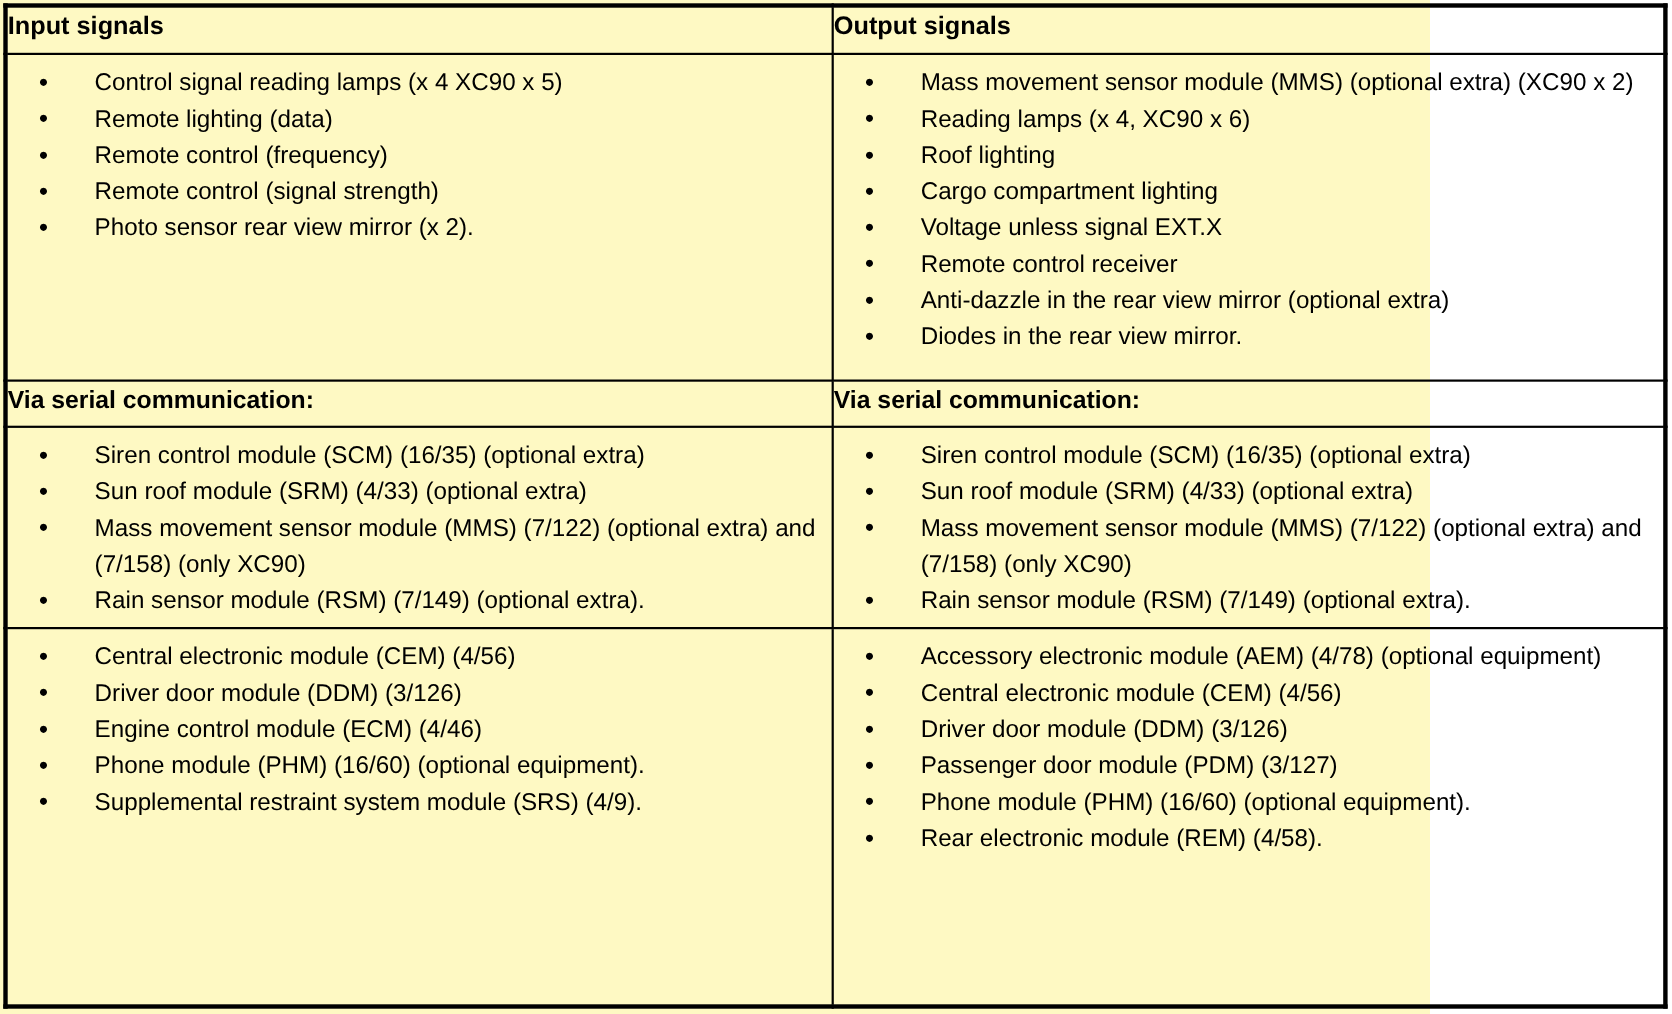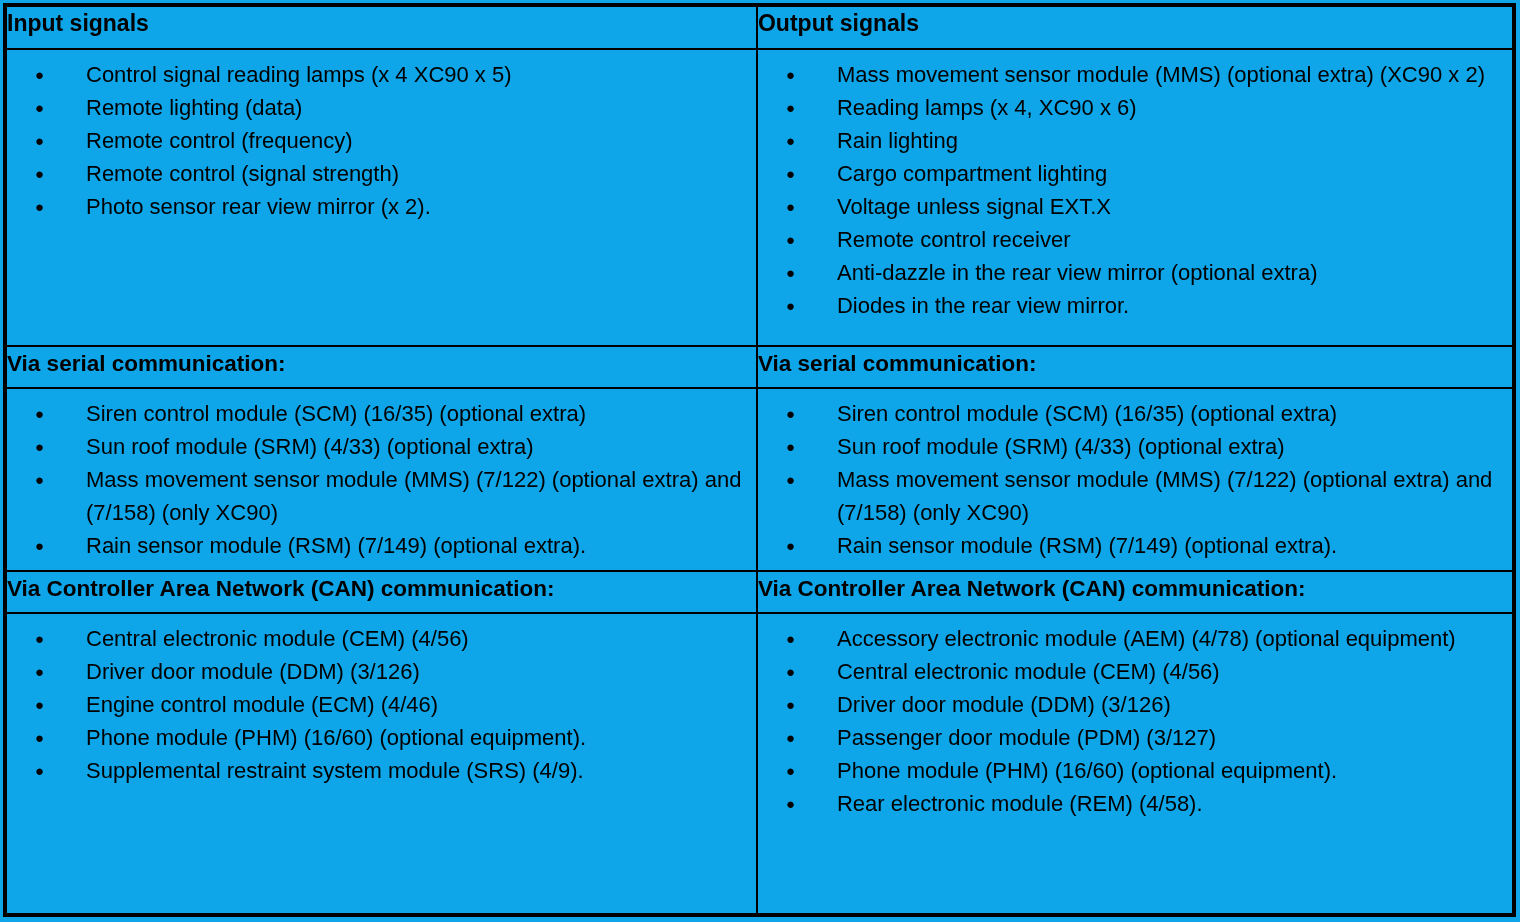--- a/index.html
+++ b/index.html
@@ -3,23 +3,23 @@
 <meta charset="utf-8">
 <style>
   html, body {
     margin: 0;
     padding: 0;
     background: #ffffff;
     color: #000000;
     font-family: "Liberation Sans", "DejaVu Sans", sans-serif;
   }
   .page {
-    width: 1520px;
+    width: 1300px;
     height: 922px;
-    background: #0ea5e9;
+    background: #fef9c3;
     box-sizing: border-box;
     padding: 3px;
   }
   table.signals {
     border-collapse: collapse;
     table-layout: fixed;
     width: 1513px;
     height: 914px;
     border: 4px solid #000000;
     font-size: 22px;
@@ -123,21 +123,21 @@
           <li>
                 <span class="bullet">●</span>
                 <span class="item-text">Mass movement sensor module (MMS) (optional extra) (XC90 x 2)</span>
               </li>
           <li>
                 <span class="bullet">●</span>
                 <span class="item-text">Reading lamps (x 4, XC90 x 6)</span>
               </li>
           <li>
                 <span class="bullet">●</span>
-                <span class="item-text">Rain lighting</span>
+                <span class="item-text">Roof lighting</span>
               </li>
           <li>
                 <span class="bullet">●</span>
                 <span class="item-text">Cargo compartment lighting</span>
               </li>
           <li>
                 <span class="bullet">●</span>
                 <span class="item-text">Voltage unless signal EXT.X</span>
               </li>
           <li>
@@ -201,28 +201,20 @@
                 <span class="item-text">Mass movement sensor module (MMS) (7/122) (optional extra) and (7/158) (only XC90)</span>
               </li>
           <li>
                 <span class="bullet">●</span>
                 <span class="item-text">Rain sensor module (RSM) (7/149) (optional extra).</span>
               </li>
         </ul>
       </td>
     </tr>
 
-    <tr class="row-can-head">
-      <td class="cell-pad">
-        <div class="sec-heading">Via Controller Area Network (CAN) communication:</div>
-      </td>
-      <td class="cell-pad">
-        <div class="sec-heading">Via Controller Area Network (CAN) communication:</div>
-      </td>
-    </tr>
 
     <tr class="row-can-items">
       <td>
         <ul class="items">
           <li>
                 <span class="bullet">●</span>
                 <span class="item-text">Central electronic module (CEM) (4/56)</span>
               </li>
           <li>
                 <span class="bullet">●</span>

